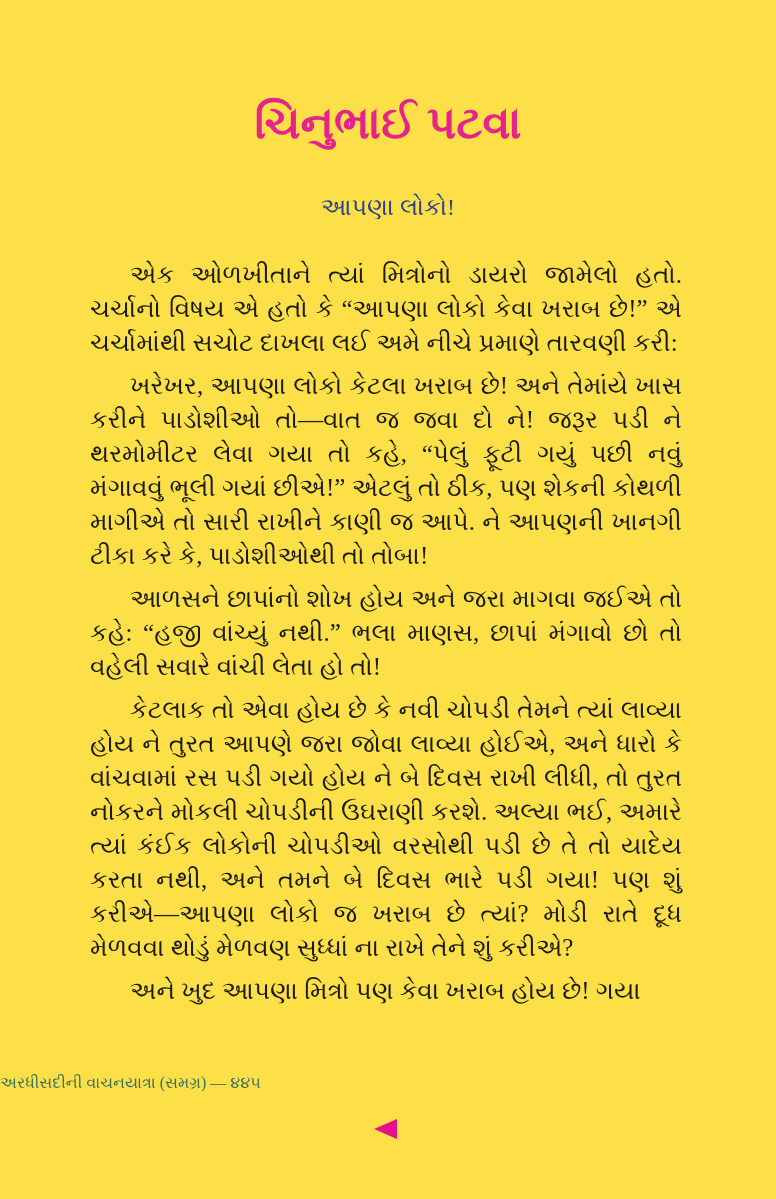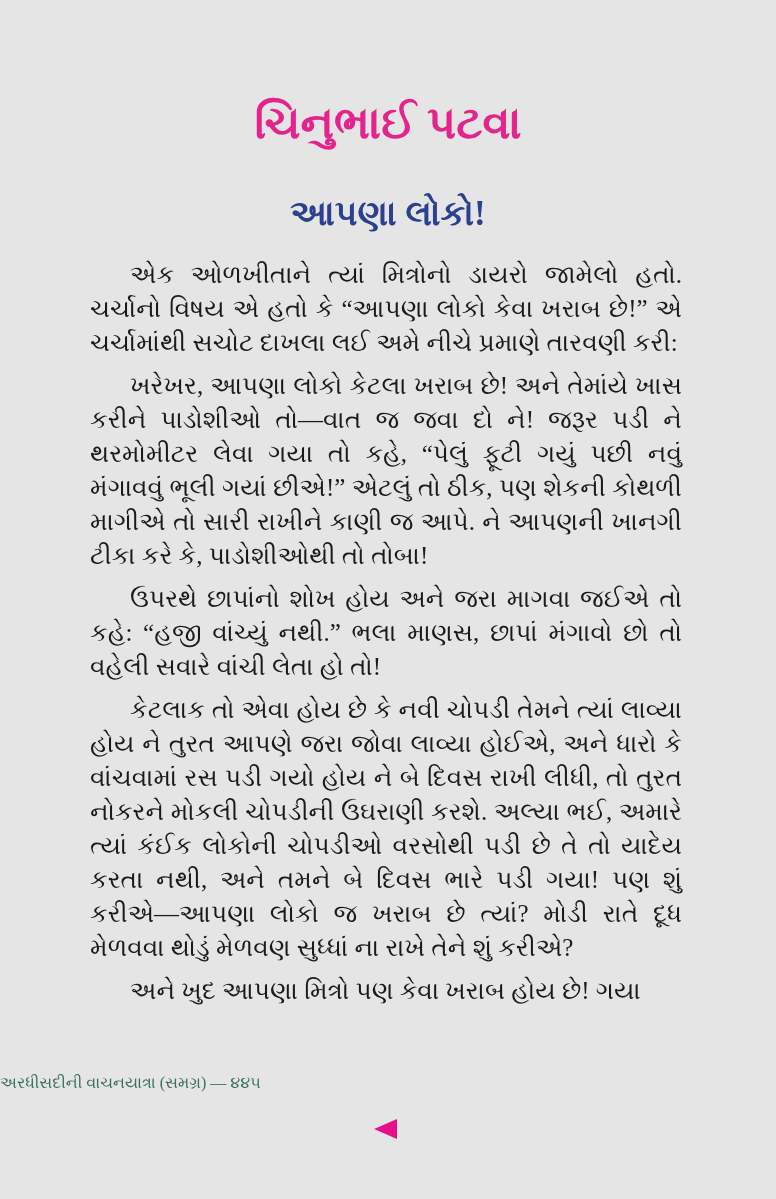--- a/index.html
+++ b/index.html
@@ -4,21 +4,21 @@
 <style>
   html, body {
     margin: 0;
     padding: 0;
     background: #ffffff;
   }
   .page {
     position: relative;
     width: 776px;
     height: 1199px;
-    background: #e5e5e5;
+    background: #fde047;
     overflow: hidden;
     font-family: "Liberation Serif", "DejaVu Serif", serif;
   }
   .author-title {
     position: absolute;
     top: 96px;
     left: 0;
     width: 100%;
     text-align: center;
     color: #E5238C;
@@ -26,22 +26,22 @@
     font-weight: bold;
     line-height: 1.2;
   }
   .story-title {
     position: absolute;
     top: 193px;
     left: 0;
     width: 100%;
     text-align: center;
     color: #2B4190;
-    font-size: 35px;
-    font-weight: bold;
+    font-size: 24px;
+    font-weight: normal;
     line-height: 1.2;
   }
   .content {
     position: absolute;
     top: 258px;
     left: 90px;
     width: 600px;
     color: #1a1a1a;
     font-size: 25px;
     line-height: 34px;
@@ -78,21 +78,21 @@
 
 <div class="page">
 
   <div class="author-title">ચિનુભાઈ પટવા</div>
 
   <div class="story-title">આપણા લોકો!</div>
 
   <div class="content">
     <p>એક ઓળખીતાને ત્યાં મિત્રોનો ડાયરો જામેલો હતો. ચર્ચાનો વિષય એ હતો કે “આપણા લોકો કેવા ખરાબ છે!” એ ચર્ચામાંથી સચોટ દાખલા લઈ અમે નીચે પ્રમાણે તારવણી કરી:</p>
     <p>ખરેખર, આપણા લોકો કેટલા ખરાબ છે! અને તેમાંયે ખાસ કરીને પાડોશીઓ તો—વાત જ જવા દો ને! જરૂર પડી ને થરમોમીટર લેવા ગયા તો કહે, “પેલું ફૂટી ગયું પછી નવું મંગાવવું ભૂલી ગયાં છીએ!” એટલું તો ઠીક, પણ શેકની કોથળી માગીએ તો સારી રાખીને કાણી જ આપે. ને આપણની ખાનગી ટીકા કરે કે, પાડોશીઓથી તો તોબા!</p>
-    <p>ઉપરથે છાપાંનો શોખ હોય અને જરા માગવા જઈએ તો કહે: “હજી વાંચ્યું નથી.” ભલા માણસ, છાપાં મંગાવો છો તો વહેલી સવારે વાંચી લેતા હો તો!</p>
+    <p>આળસને છાપાંનો શોખ હોય અને જરા માગવા જઈએ તો કહે: “હજી વાંચ્યું નથી.” ભલા માણસ, છાપાં મંગાવો છો તો વહેલી સવારે વાંચી લેતા હો તો!</p>
     <p>કેટલાક તો એવા હોય છે કે નવી ચોપડી તેમને ત્યાં લાવ્યા હોય ને તુરત આપણે જરા જોવા લાવ્યા હોઈએ, અને ધારો કે વાંચવામાં રસ પડી ગયો હોય ને બે દિવસ રાખી લીધી, તો તુરત નોકરને મોકલી ચોપડીની ઉઘરાણી કરશે. અલ્યા ભઈ, અમારે ત્યાં કંઈક લોકોની ચોપડીઓ વરસોથી પડી છે તે તો યાદેય કરતા નથી, અને તમને બે દિવસ ભારે પડી ગયા! પણ શું કરીએ—આપણા લોકો જ ખરાબ છે ત્યાં? મોડી રાતે દૂધ મેળવવા થોડું મેળવણ સુધ્ધાં ના રાખે તેને શું કરીએ?</p>
     <p>અને ખુદ આપણા મિત્રો પણ કેવા ખરાબ હોય છે! ગયા</p>
   </div>
 
   <div class="footer-line">અરધીસદીની વાચનયાત્રા (સમગ્ર) — ૪૪૫</div>
 
   <div class="nav-triangle"></div>
 
 </div>
 

